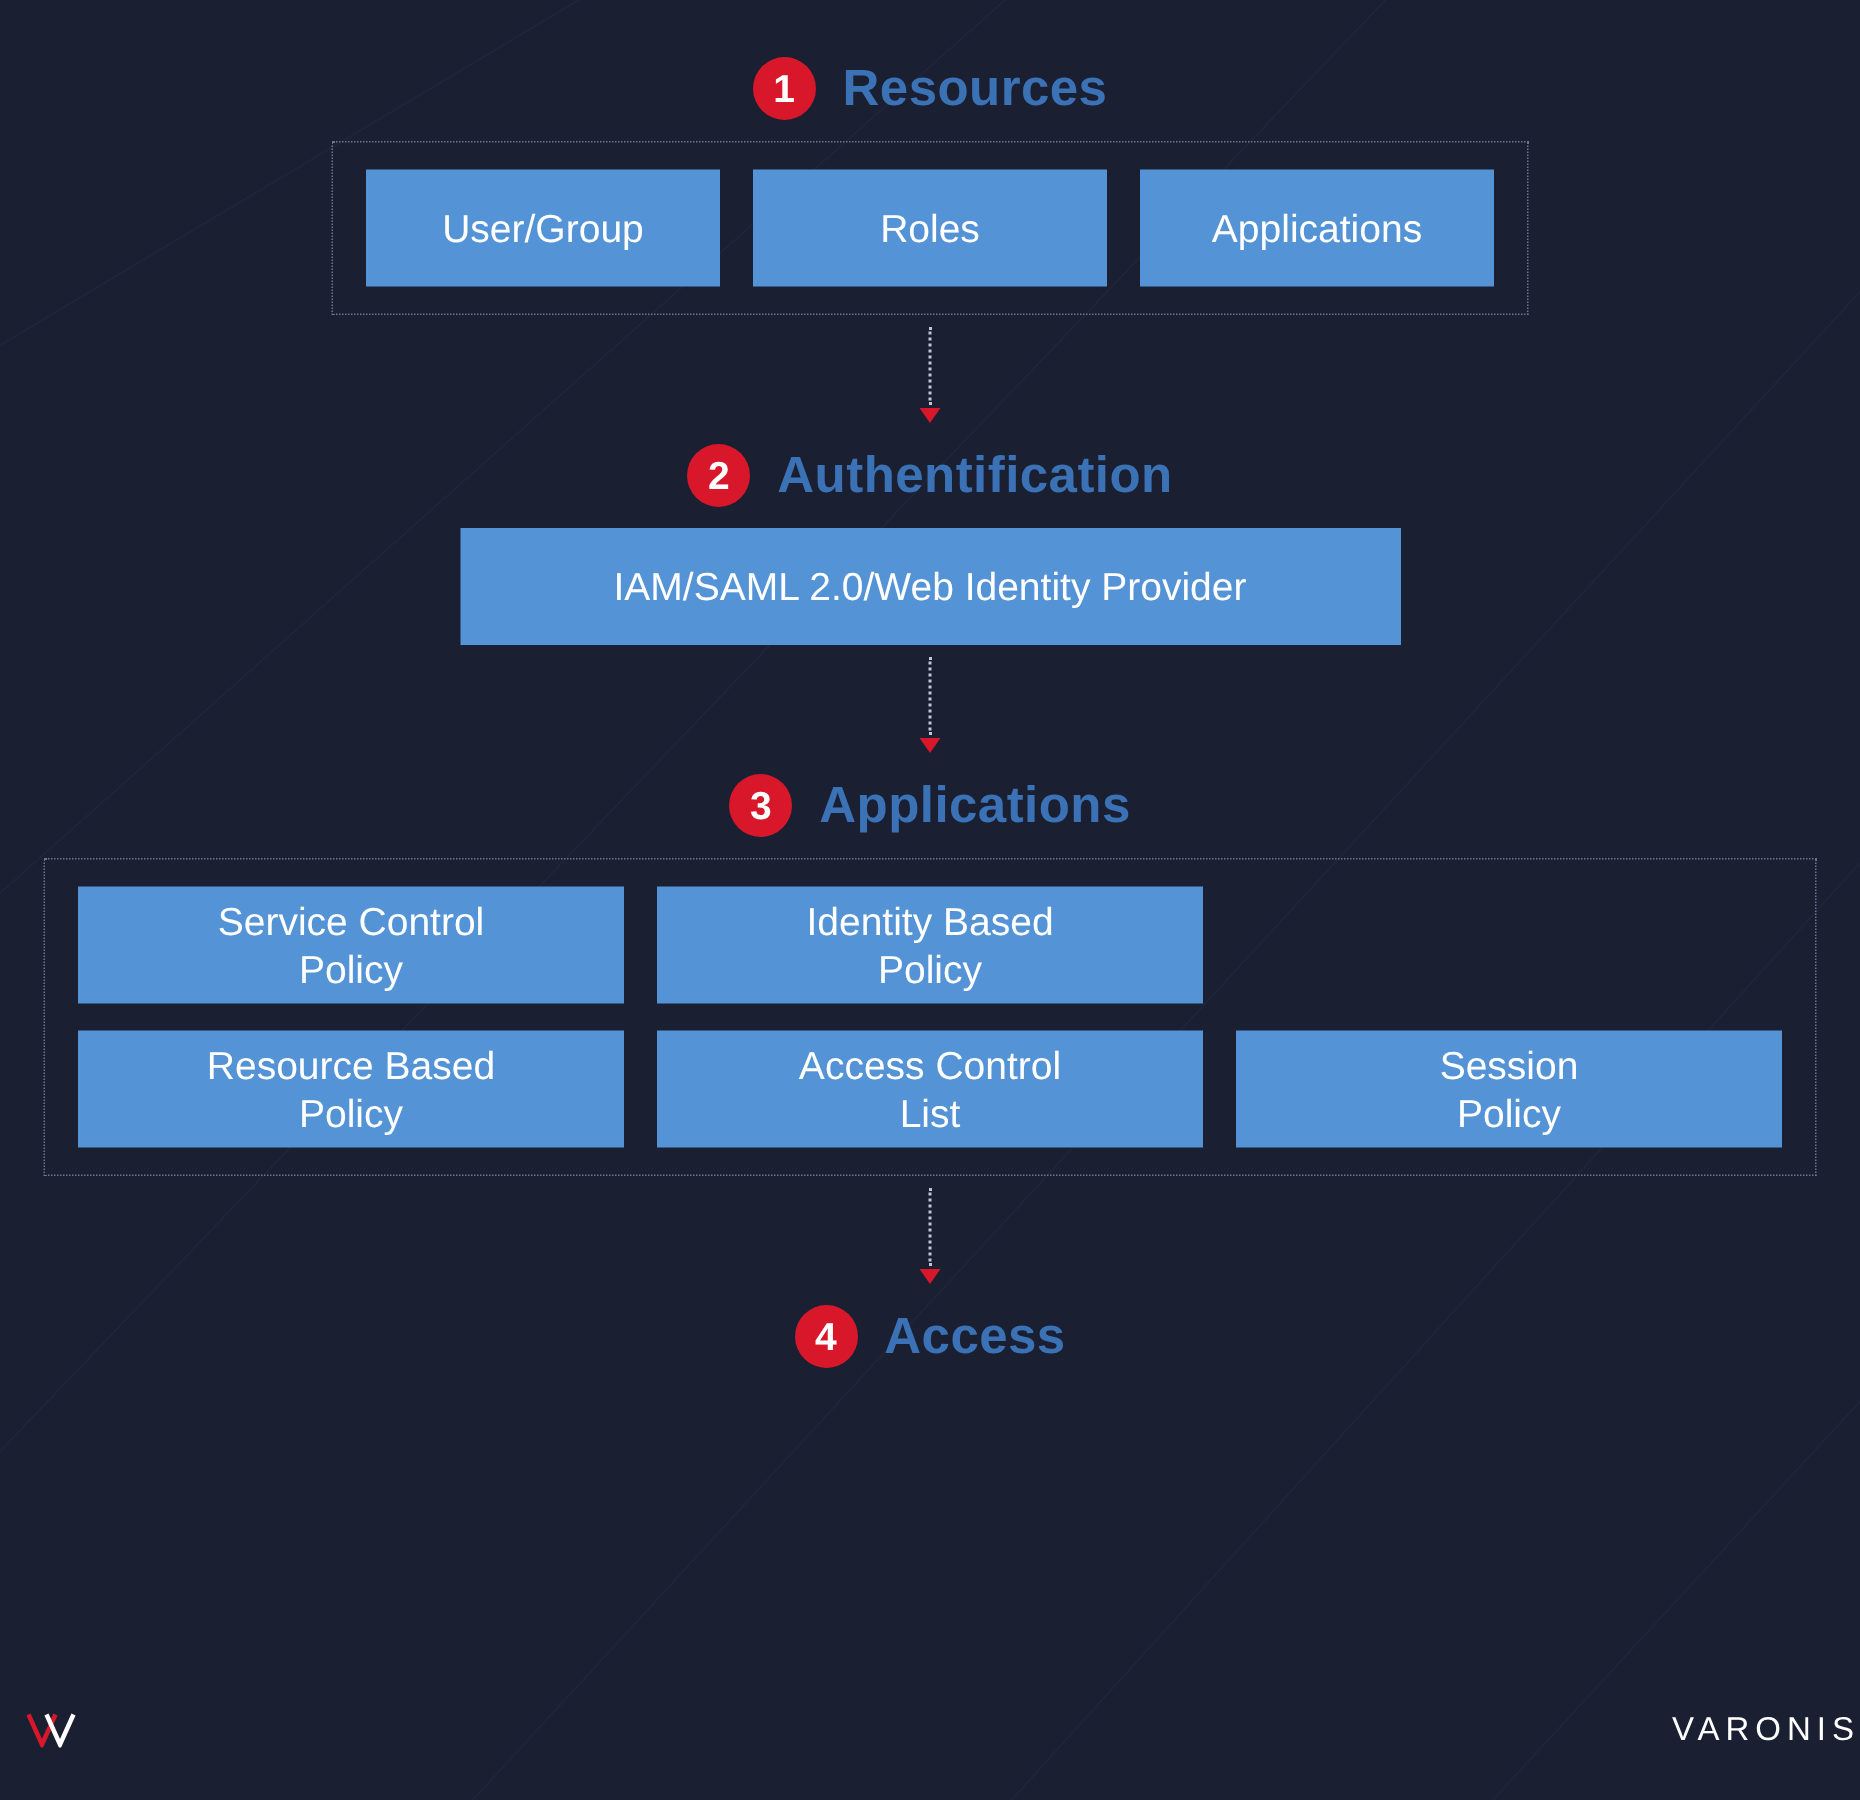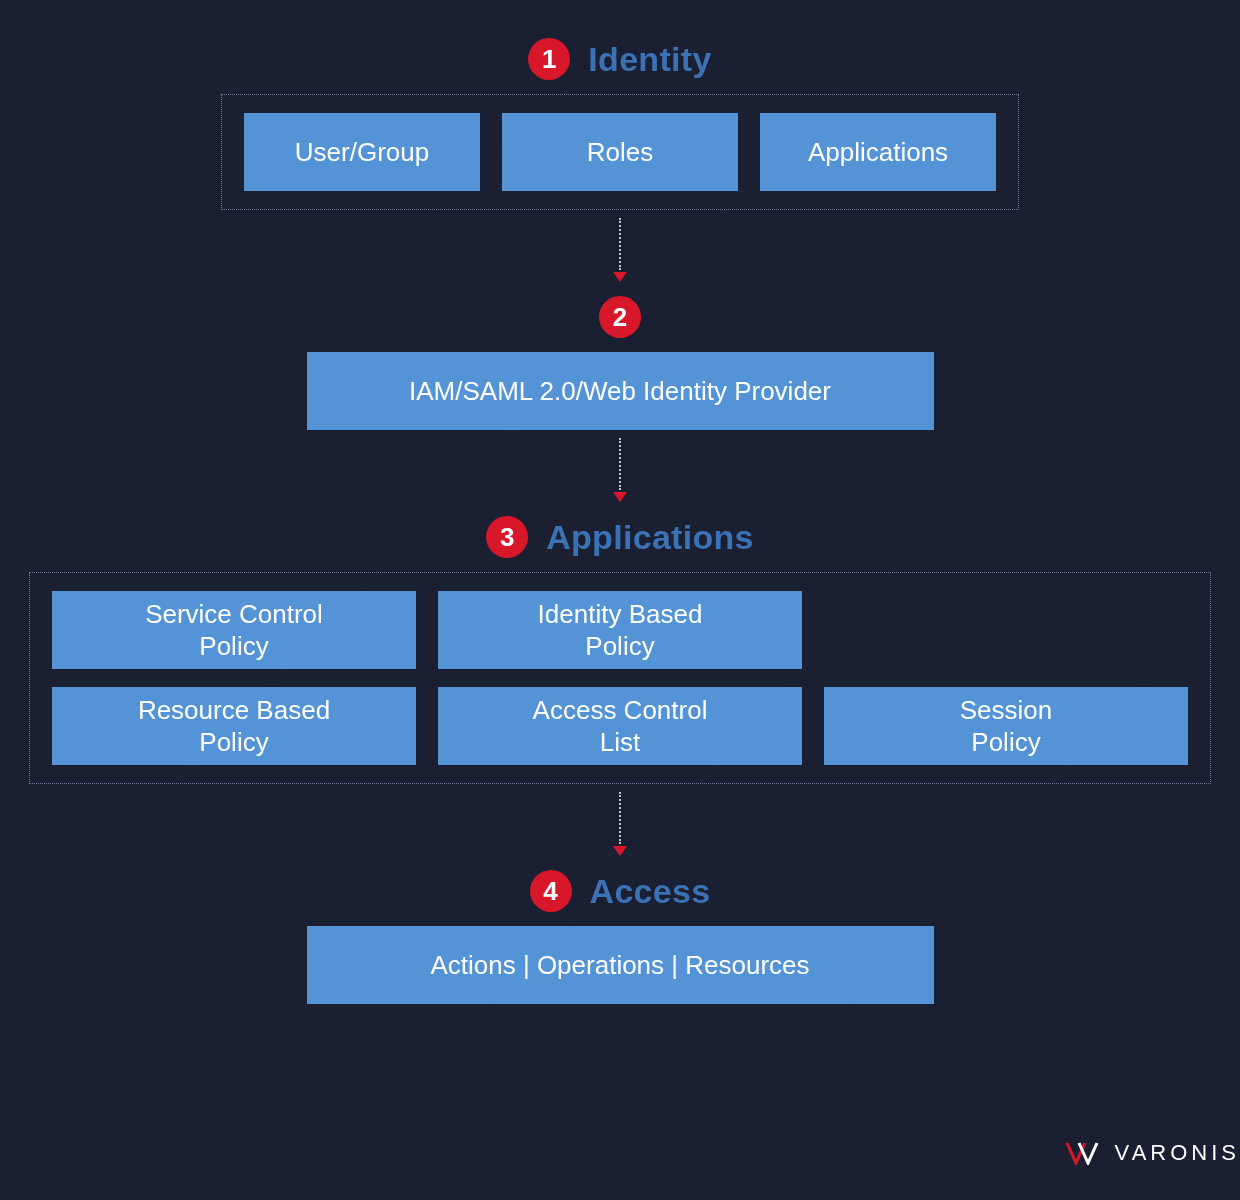--- a/index.html
+++ b/index.html
@@ -78,21 +78,21 @@
     border-left:7px solid transparent;
     border-right:7px solid transparent;
     border-top:10px solid #d8182a;
     margin-top:2px;
   }
   .footer{
     position:absolute;
     bottom:34px;
     left:17px;right:0;
     display:flex;
-    justify-content:flex-end;
+    justify-content:space-between;
     align-items:center;
     gap:10px;
   }
   .logo-mark svg{display:block;}
   .logo-text{
     font-size:22px;
     letter-spacing:4px;
     font-weight:500;
     color:#fff;
   }
@@ -106,37 +106,38 @@
   <line x1="-50" y1="1020" x2="1000" y2="-80"></line>
   <line x1="260" y1="1260" x2="1290" y2="140"></line>
   <line x1="620" y1="1260" x2="1290" y2="520"></line>
   <line x1="940" y1="1260" x2="1290" y2="880"></line>
 </svg>
 
 <div class="stage">
 
   <div class="section-header">
     <div class="badge">1</div>
-    <div class="section-title">Identity</div>
+    <div class="section-title">Resources</div>
   </div>
   <div class="dotted-box">
     <div class="row three">
       <div class="tile">User/Group</div>
       <div class="tile">Roles</div>
       <div class="tile">Applications</div>
     </div>
   </div>
 
   <div class="connector">
     <div class="line"></div>
       <div class="arrow"></div>
   </div>
 
   <div class="section-header">
     <div class="badge">2</div>
+    <div class="section-title">Authentification</div>
   </div>
   <div class="tile wide">IAM/SAML 2.0/Web Identity Provider</div>
 
   <div class="connector">
     <div class="line"></div>
       <div class="arrow"></div>
   </div>
 
   <div class="section-header">
     <div class="badge">3</div>
@@ -156,21 +157,20 @@
 
   <div class="connector">
     <div class="line"></div>
       <div class="arrow"></div>
   </div>
 
   <div class="section-header">
     <div class="badge">4</div>
     <div class="section-title">Access</div>
   </div>
-  <div class="tile wide">Actions | Operations | Resources</div>
 
 </div>
 
 <div class="footer">
   <span class="logo-mark">
     <svg width="40" height="24" viewBox="0 0 40 24">
       <polyline points="2,2 11,22 20,2" fill="none" stroke="#d8182a" stroke-width="3"></polyline>
       <polyline points="14,2 23,22 32,2" fill="none" stroke="#ffffff" stroke-width="3"></polyline>
     </svg>
   </span>

